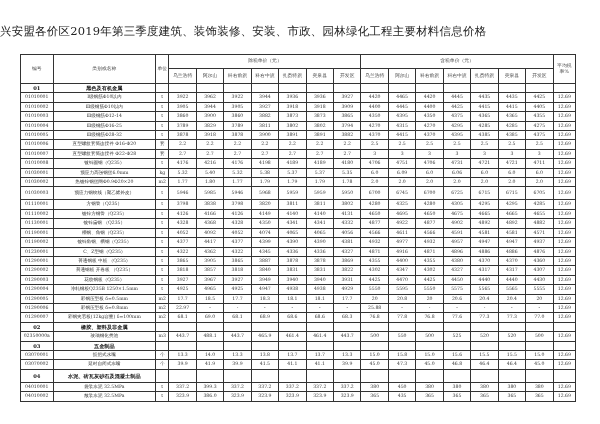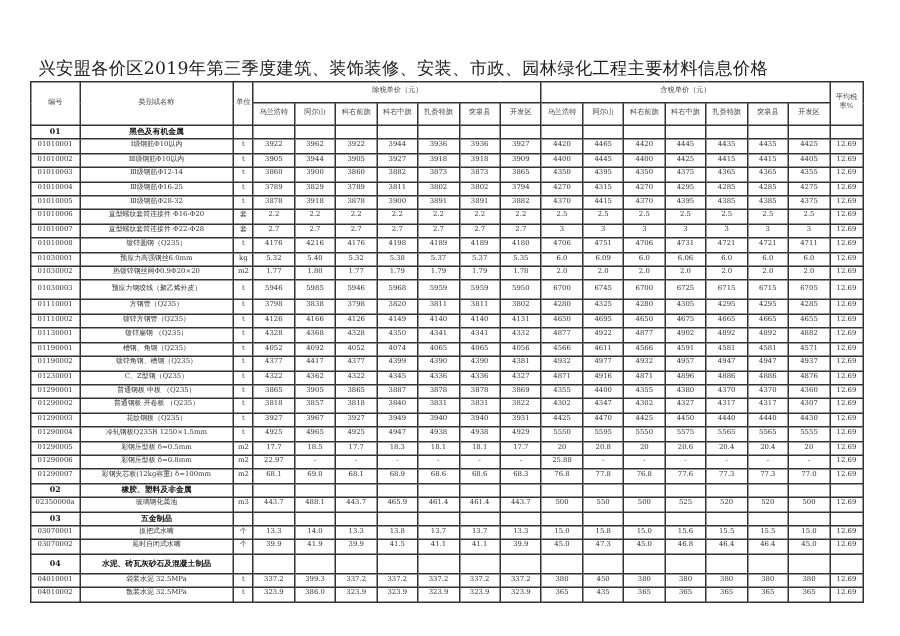--- a/index.html
+++ b/index.html
@@ -1,18 +1,18 @@
 <!DOCTYPE html>
 <html><head>
   <meta charset="utf-8">
   <style>
     html, body { margin: 0; padding: 0; background: #ffffff; }
     body { width: 600px; height: 424px; position: relative; overflow: hidden;
       font-family: "DejaVu Serif", "Liberation Serif", serif; color: #222; }
-    .title { position: absolute; left: 0; top: 38px; width: 512px; text-align: right;
+    .title { position: absolute; left: 0; top: 24px; width: 512px; text-align: left;
       font-size: 11.5px; color: #222; letter-spacing: 0.2px; }
     table.grid { position: absolute; left: 20px; top: 54px; width: 556px;
       border-collapse: collapse; table-layout: fixed; font-size: 4.6px; }
     table.grid td, table.grid th { border: 0.8px solid #333; padding: 0 1px;
       height: 8.4px; line-height: 8.4px; white-space: nowrap; overflow: hidden;
       font-weight: normal; text-align: center; color: #333; }
     table.grid th { font-size: 4.8px; color: #444; }
     th.big { font-size: 5.6px; }
     td.code { text-align: left; color: #555; }
     td.name { text-align: left; }

